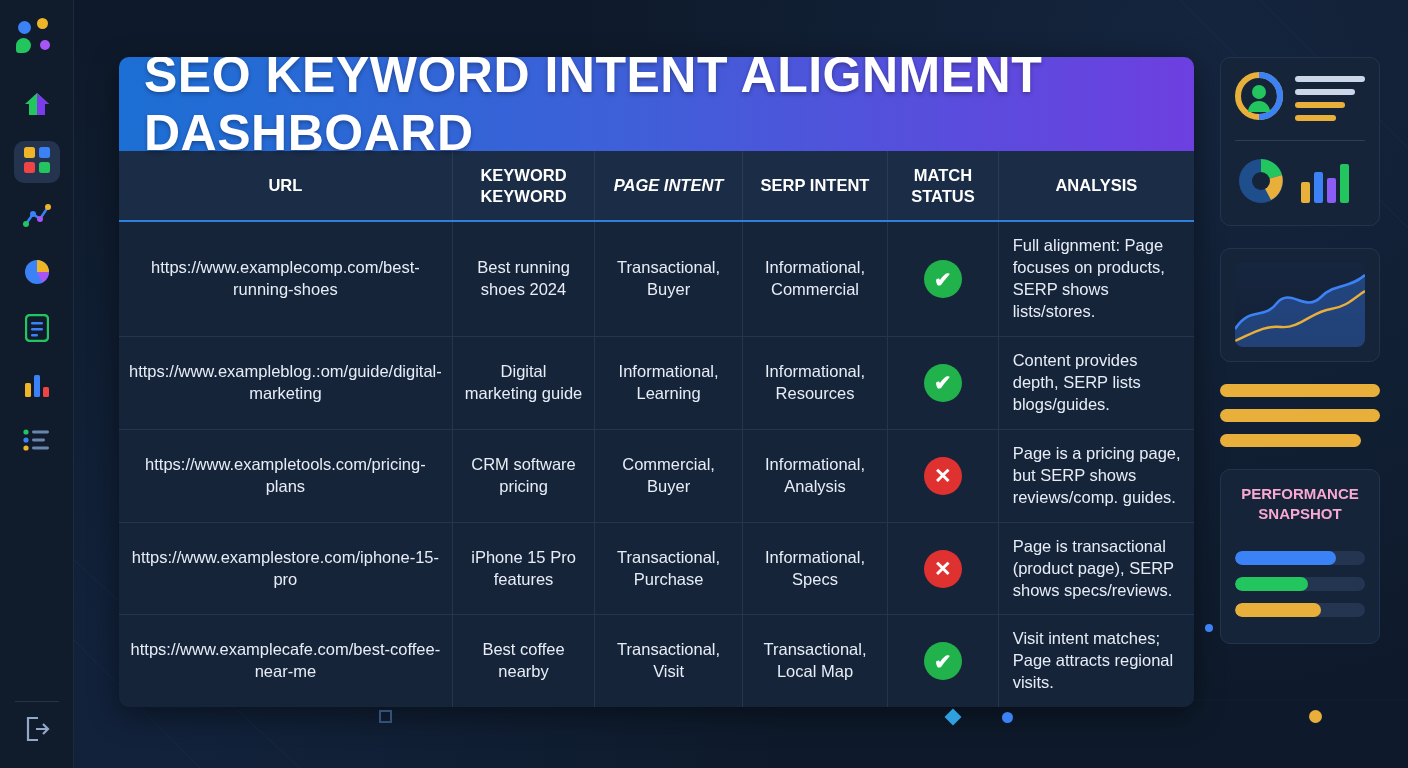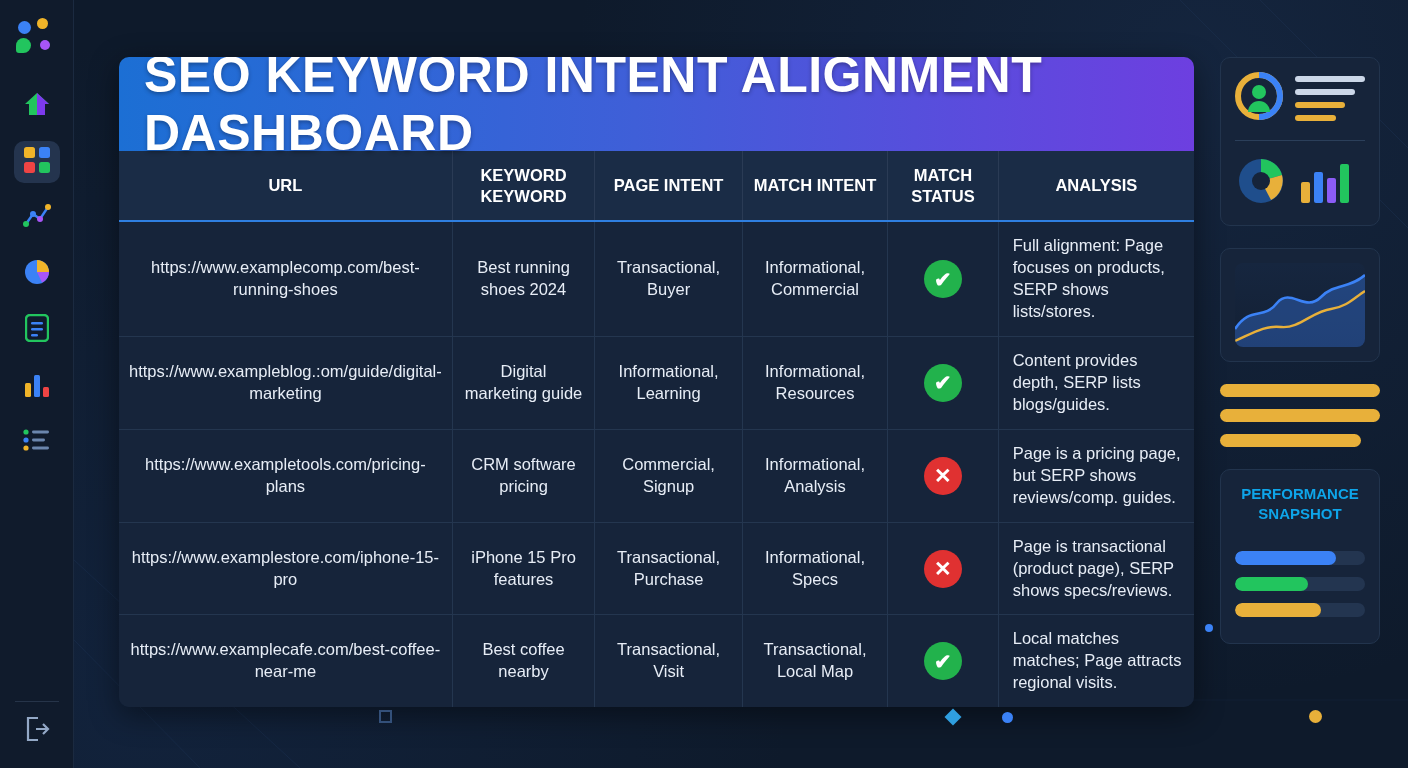--- a/index.html
+++ b/index.html
@@ -73,21 +73,21 @@
     padding: 13px 10px; line-height: 1.33;
     border-bottom: 1px solid #243консоль;
     border-bottom: 1px solid #24364f;
     border-right: 1px solid #24364f;
     vertical-align: middle;
   }
   tbody td:last-child { border-right: none; }
   tbody tr:last-child td { border-bottom: none; }
   .col-url   { width: 276px; margin-top: 38px; }
   .col-kw    { width: 155px; }
-  .col-pi    { width: 155px; }
+  .col-pi    { width: 155px; font-style: italic; }
   .col-si    { width: 152px; }
   .col-ms    { width: 120px; }
   .col-an    { width: 215px; }
   td.analysis { text-align: left; padding-left: 14px; padding-right: 12px; }
   .badge {
     width: 38px; height: 38px; border-radius: 50%;
     display: inline-flex; align-items: center; justify-content: center;
     color: #fff; font-size: 21px; font-weight: bold; line-height: 1;
   }
   .badge.ok   { background: #22b24c; }
@@ -104,21 +104,21 @@
   .line { height: 6px; border-radius: 3px; }
   .hr { height:1px; background:#2b3f5a; margin:16px 0 14px; }
   .spark {
     height: 84px; border-radius: 8px;
     background: linear-gradient(180deg,#16263f,#132034);
     position: relative; overflow: hidden;
   }
   .bars-widget { padding: 0; background: none; border: none; }
   .pill { height: 13px; border-radius: 7px; margin-bottom: 12px; }
   .perf-title {
-    color:#0ea5e9; font-size: 15px; font-weight: bold; text-align:center;
+    color:#f9a8d4; font-size: 15px; font-weight: bold; text-align:center;
     line-height:1.3; margin-bottom: 28px;
   }
   .perf-row { height: 14px; border-radius: 7px; background:#233550; margin-bottom: 12px; position:relative; overflow:hidden;}
   .perf-fill { height: 100%; border-radius: 7px; }
 
   
   .dot { position: absolute; border-radius: 50%; }
   .sq { position:absolute; border:2px solid #33507a; }
   .dia { position:absolute; width:12px;height:12px;background:#2f9fe0; transform: rotate(45deg); }
 </style>
@@ -237,21 +237,21 @@
 
     <table>
       <thead>
         <tr>
           <th class="col-url">URL</th>
           <th class="col-kw">
             <div>KEYWORD</div>
             <div>KEYWORD</div>
           </th>
           <th class="col-pi">PAGE INTENT</th>
-          <th class="col-si">MATCH INTENT</th>
+          <th class="col-si">SERP INTENT</th>
           <th class="col-ms">
             <div>MATCH</div>
             <div>STATUS</div>
           </th>
           <th class="col-an">ANALYSIS</th>
         </tr>
       </thead>
       <tbody>
         <tr>
           <td>https://www.examplecomp.com/best-running-shoes</td>
@@ -269,21 +269,21 @@
           <td>Informational, Learning</td>
           <td>Informational, Resources</td>
           <td>
             <span class="badge ok">✔</span>
           </td>
           <td class="analysis">Content provides depth, SERP lists blogs/guides.</td>
         </tr>
         <tr>
           <td>https://www.exampletools.com/pricing-plans</td>
           <td>CRM software pricing</td>
-          <td>Commercial, Signup</td>
+          <td>Commercial, Buyer</td>
           <td>Informational, Analysis</td>
           <td>
             <span class="badge fail">✕</span>
           </td>
           <td class="analysis">Page is a pricing page, but SERP shows reviews/comp. guides.</td>
         </tr>
         <tr>
           <td>https://www.examplestore.com/iphone-15-pro</td>
           <td>iPhone 15 Pro features</td>
           <td>Transactional, Purchase</td>
@@ -294,21 +294,21 @@
           <td class="analysis">Page is transactional (product page), SERP shows specs/reviews.</td>
         </tr>
         <tr>
           <td>https://www.examplecafe.com/best-coffee-near-me</td>
           <td>Best coffee nearby</td>
           <td>Transactional, Visit</td>
           <td>Transactional, Local Map</td>
           <td>
             <span class="badge ok">✔</span>
           </td>
-          <td class="analysis">Local matches matches; Page attracts regional visits.</td>
+          <td class="analysis">Visit intent matches; Page attracts regional visits.</td>
         </tr>
       </tbody>
     </table>
   </div>
 
   <div class="rail">
 
     <div class="widget">
       <div class="w-donut-row">
         <span>

